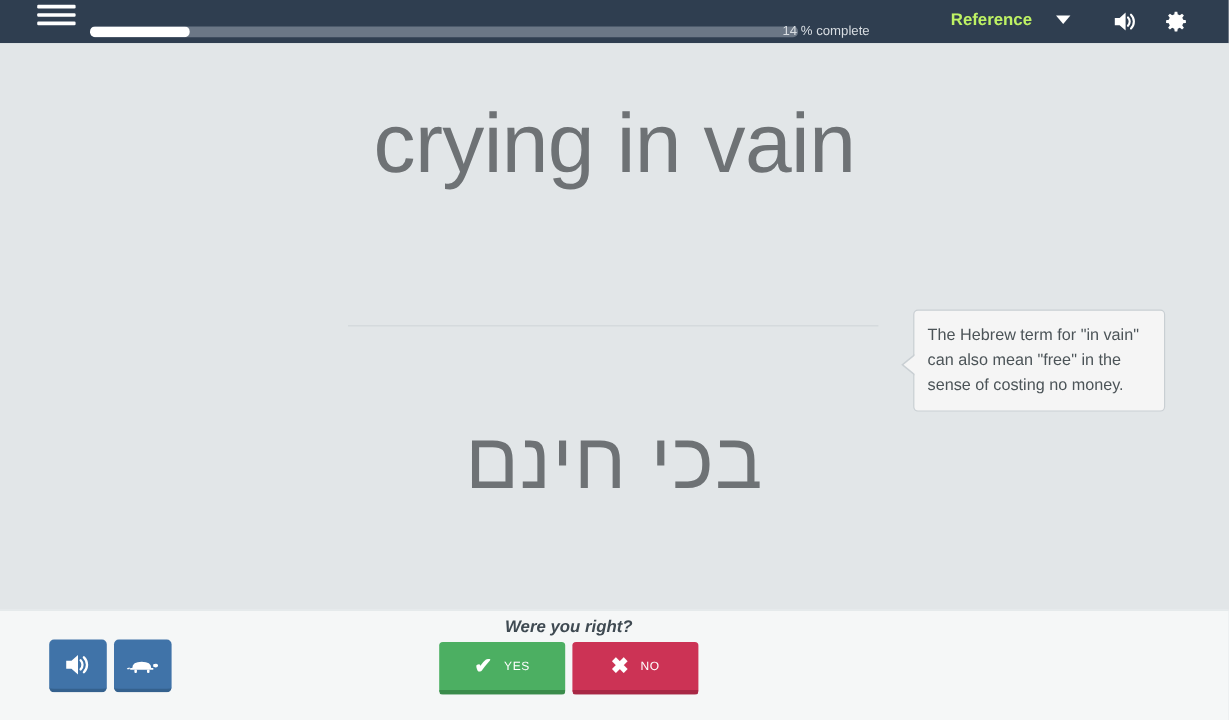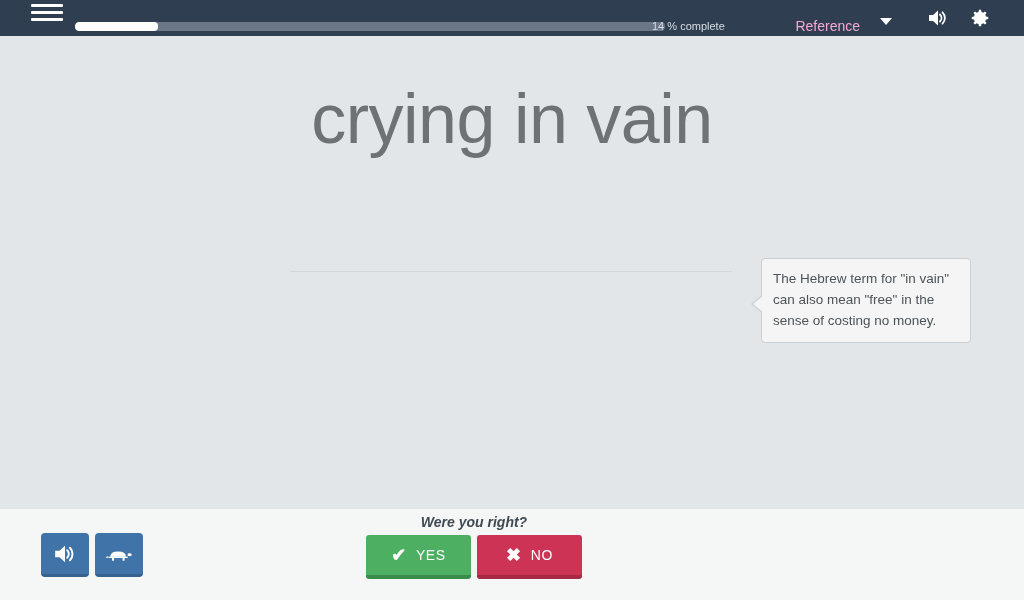--- a/index.html
+++ b/index.html
@@ -100,24 +100,23 @@
   .ref-group {
     position: absolute;
     right: 132px;
     top: 8px;
     display: flex;
     align-items: center;
     cursor: pointer;
   }
   .ref-label {
     font-size: 14px;
-    font-weight: normal;
-    color: #f9a8d4;
+    font-weight: bold;
+    color: #bef264;
     white-space: nowrap;
-    margin-top: 10px;
   }
   .caret {
     margin-left: 20px;
     width: 0; height: 0;
     border-left: 6px solid transparent;
     border-right: 6px solid transparent;
     border-top: 7px solid #ffffff;
   }
 
   .hdr-icon {
@@ -284,21 +283,21 @@
     letter-spacing: 0.6px;
     cursor: pointer;
     display: flex;
     align-items: center;
     justify-content: center;
     gap: 9px;
   }
   .vbtn.yes { background: #4caf62; border-bottom: 4px solid #3a8c4b; }
   .vbtn.no  { background: #cc3355; border-bottom: 4px solid #a82845; }
   .vbtn .glyph { font-size: 18px; font-weight: bold; line-height: 1; }
-  .vbtn .txt { font-size: 14px; }
+  .vbtn .txt { font-size: 10px; }
 </style>
 </head>
 <body>
 
 <div id="app">
 
   <div class="header">
 
     <div class="menu-btn">
       <div class="menu-bars">
@@ -336,20 +335,21 @@
         <path fill="#ffffff" d="M21 13.2v-2.4l-2.5-.4a6.9 6.9 0 0 0-.8-1.9l1.5-2-1.7-1.7-2 1.5a6.9 6.9 0 0 0-1.9-.8L13.2 3h-2.4l-.4 2.5a6.9 6.9 0 0 0-1.9.8l-2-1.5L4.8 6.5l1.5 2a6.9 6.9 0 0 0-.8 1.9L3 10.8v2.4l2.5.4c.18.67.45 1.3.8 1.9l-1.5 2 1.7 1.7 2-1.5c.6.35 1.23.62 1.9.8l.4 2.5h2.4l.4-2.5c.67-.18 1.3-.45 1.9-.8l2 1.5 1.7-1.7-1.5-2c.35-.6.62-1.23.8-1.9l2.5-.4z"></path>
       </svg>
     </div>
   </div>
 
   <div class="shortcuts">Shortcuts (Ctrl + H)</div>
 
   <div class="main">
     <div class="prompt-text">crying in vain</div>
     <div class="divider"></div>
+    <div class="answer-text">בכי חינם</div>
 
     <div class="note">
       <span class="note-arrow-outer"></span>
       <span class="note-arrow-inner"></span>
       <span>The Hebrew term for "in vain" can also mean "free" in the sense of costing no money.</span>
     </div>
   </div>
 
   <div class="footer">
 

